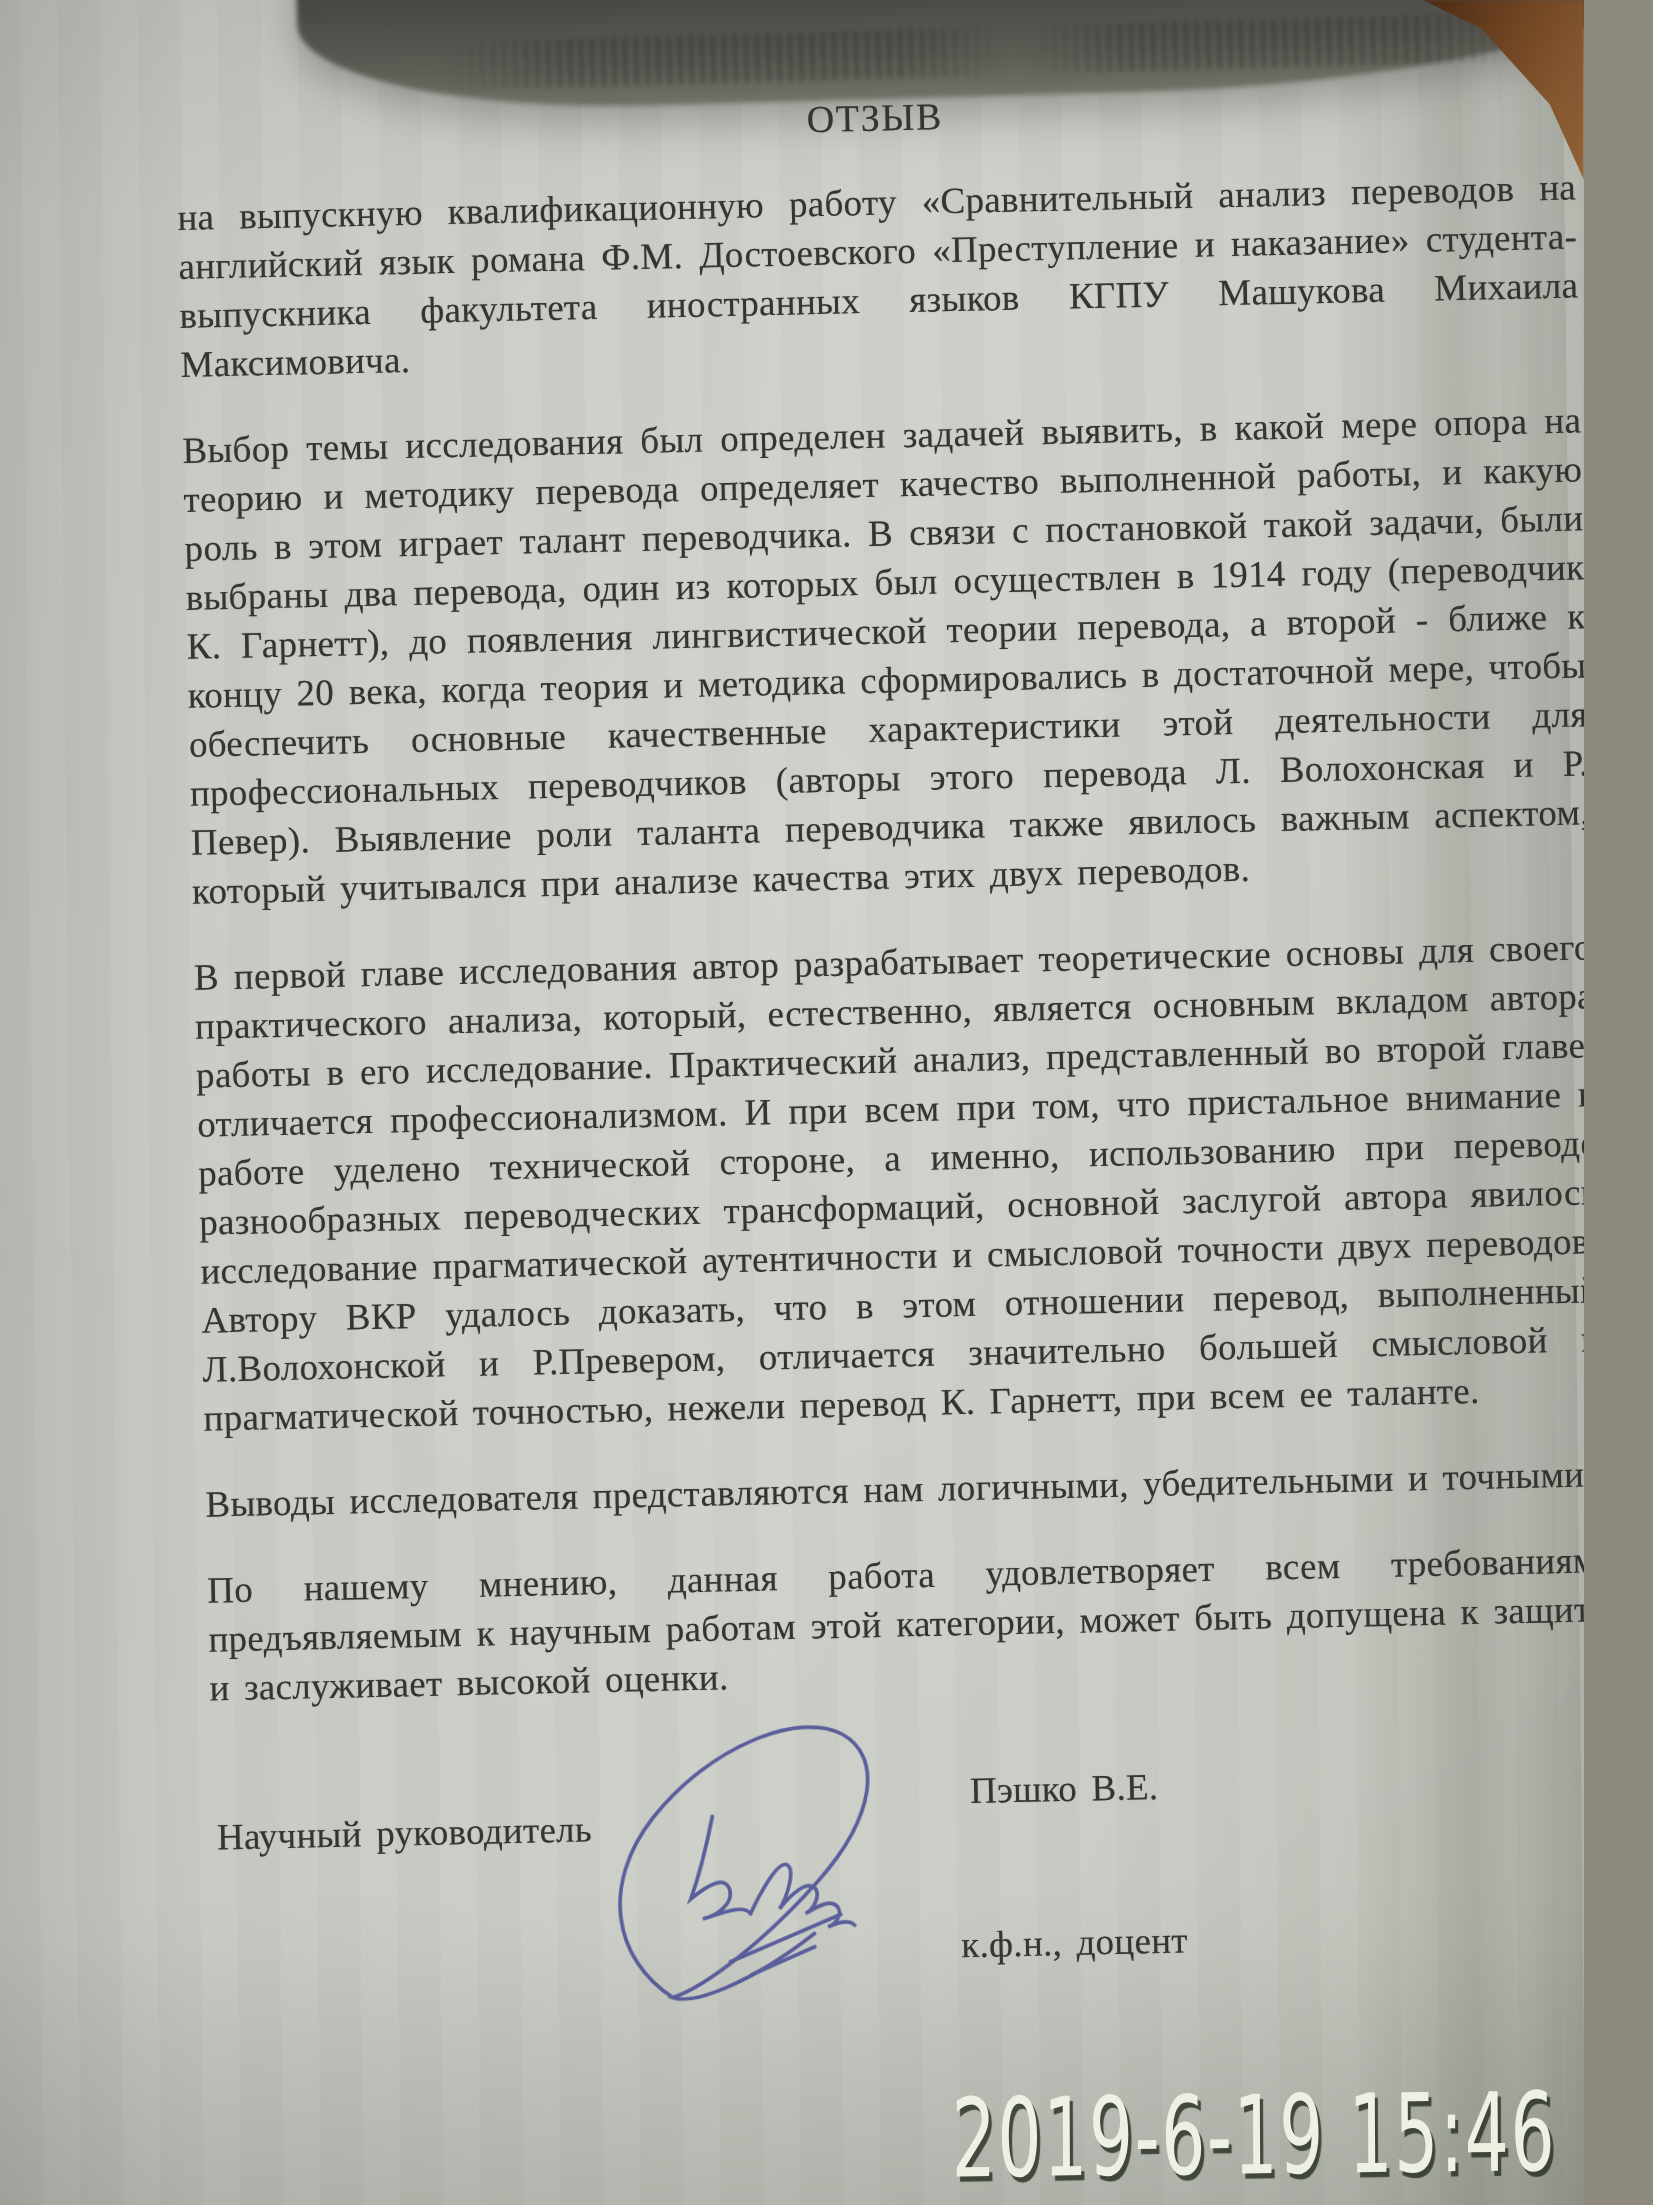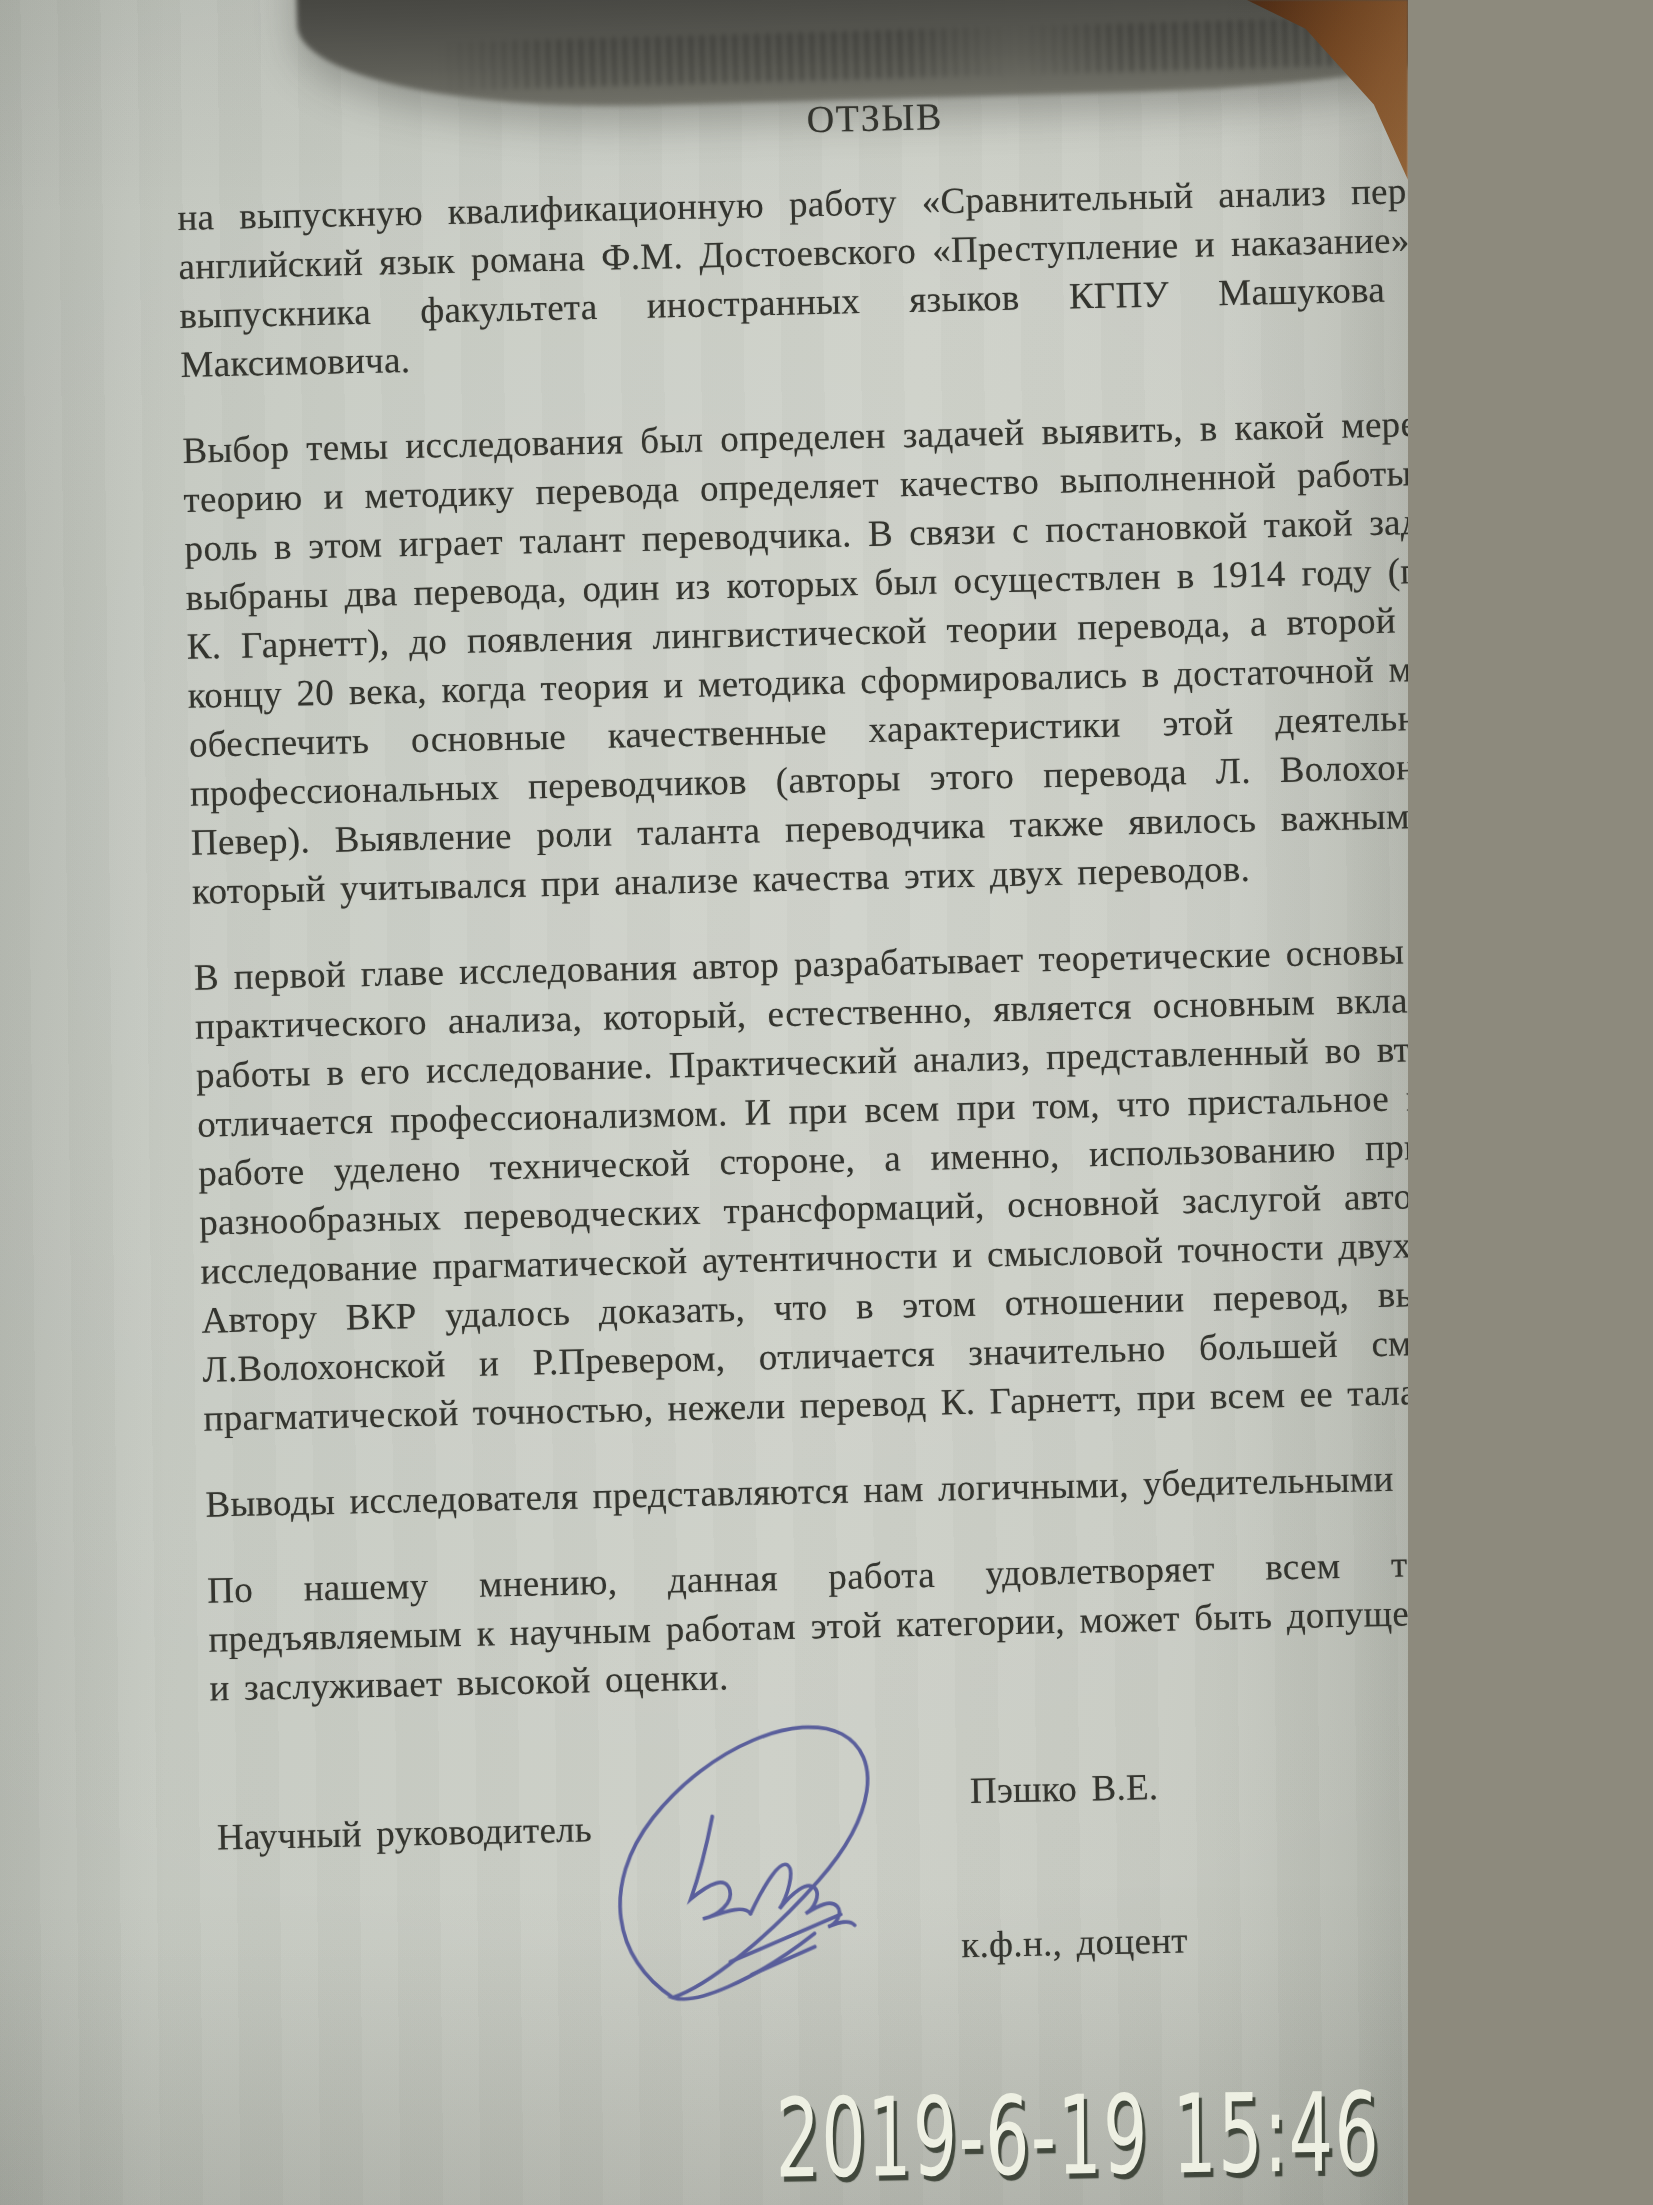--- a/index.html
+++ b/index.html
@@ -9,21 +9,21 @@
     --sig:#4b5096;
     --stamp:#eef0e3;
     --wood:#74451f;
   }
   html,body{margin:0;padding:0;}
   body{
     width:1654px;height:2205px;overflow:hidden;
     font-family:"Liberation Serif", serif;
     background:#8d8a7d;
   }
-  .photo{position:relative;width:1408px;height:2205px;overflow:hidden;}
+  .photo{position:relative;width:1584px;height:2205px;overflow:hidden;}
 
   
   .right-stack{position:absolute;top:0;right:0;width:90px;height:100%;z-index:0;}
   .stack-paper-light{position:absolute;top:138px;right:0;width:90px;height:244px;
     background:linear-gradient(90deg,#aeafa7,#bcbdb5);}
   .stack-gray{position:absolute;top:382px;right:0;width:90px;height:1007px;
     background:linear-gradient(90deg,#827e71,#938f82 60%,#8b8578);}
   .stack-wood-bottom{position:absolute;top:1389px;right:0;width:90px;height:816px;
     background:linear-gradient(180deg,#6f4526 0%,#8a5c34 28%,#b08663 40%,#c59a84 48%,#8a5c34 62%,#74451f 100%);}
   .side-vertical-text{

